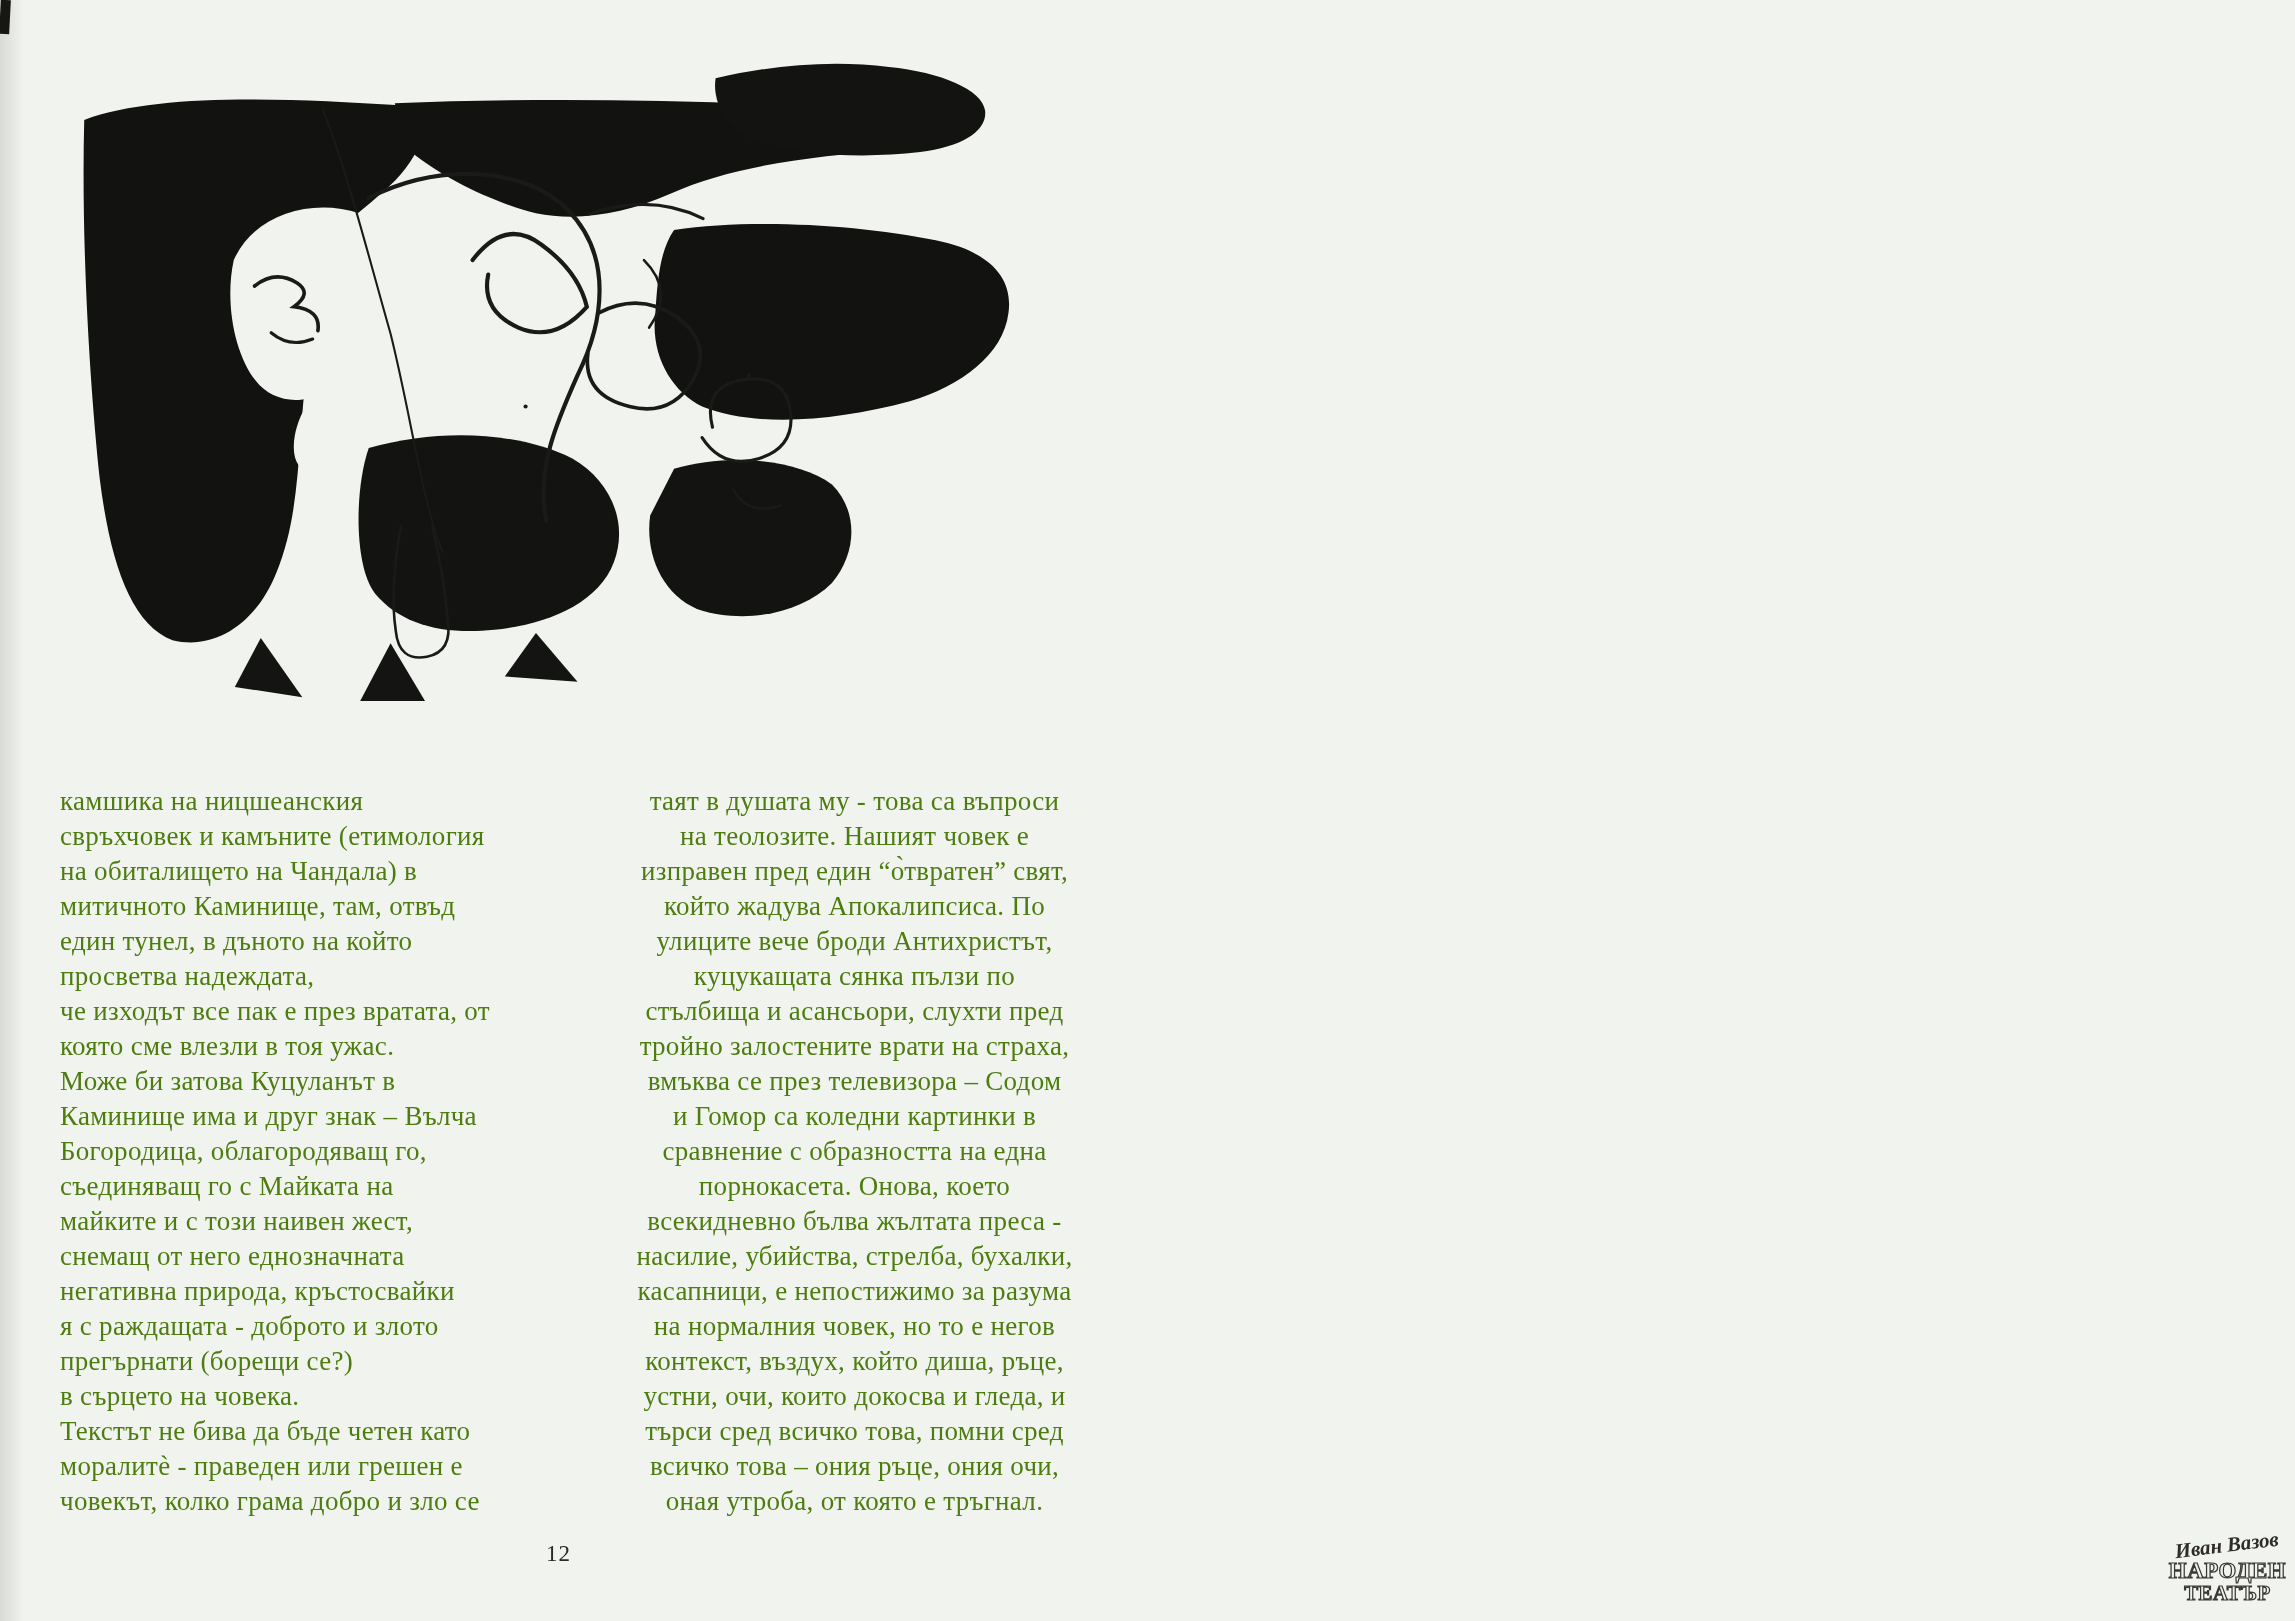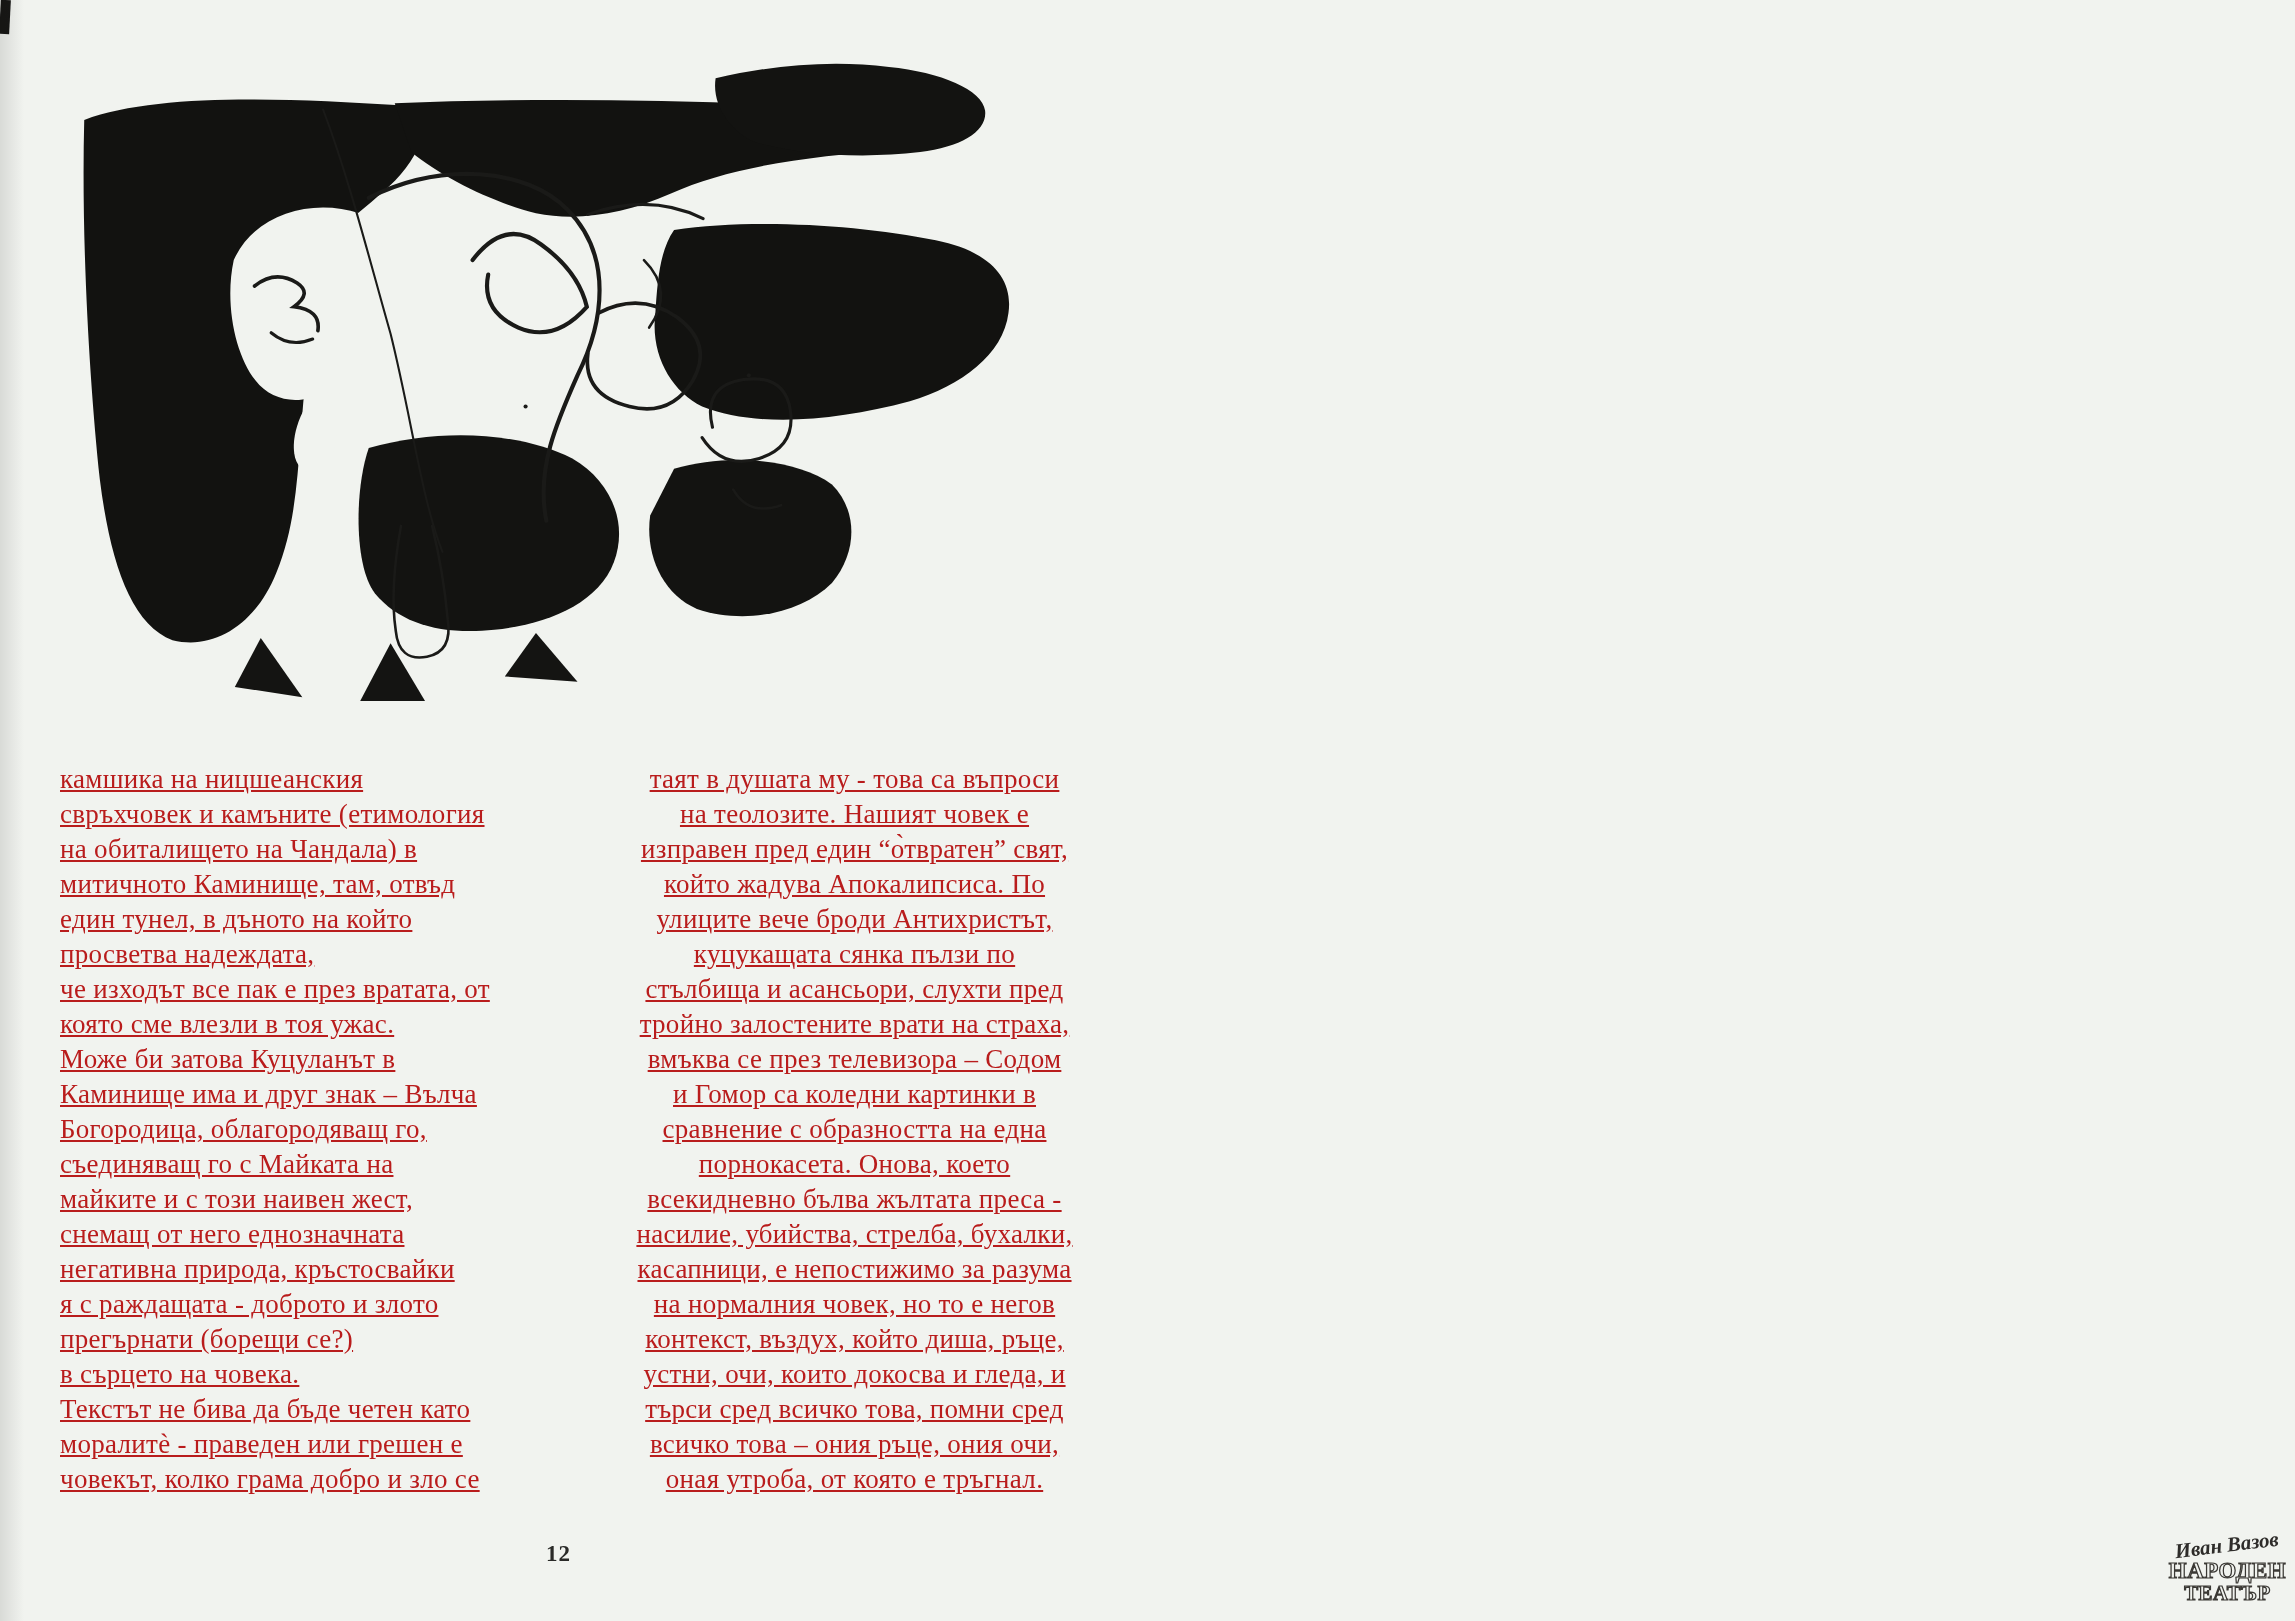--- a/index.html
+++ b/index.html
@@ -16,33 +16,32 @@
   
   .corner-mark{position:absolute;left:0;top:0;width:10.4px;height:34px;background:#181816;transform:rotate(3deg);}
   .edge-shade{position:absolute;left:0;top:0;width:24px;height:1621px;
     background:linear-gradient(90deg,rgba(0,0,0,.10),rgba(0,0,0,0));}
 
   
   .illustration{position:absolute;left:78px;top:42px;width:958px;height:659px;}
 
   
   .col{
-    position:absolute;top:762px;
+    position:absolute;top:784px;
     font-size:27px;line-height:35px;
     white-space:pre-line;letter-spacing:0.3px;
-    color:#b91c1c;
-    text-decoration:underline;
+    color:#4d7c0f;
   }
   #col-1{left:60px;width:488px;}
   #col-2{left:590px;width:529px;text-align:center;}
 
   .page-number{
     position:absolute;font-size:23px;color:#2a2a28;letter-spacing:1px;
   }
-  #page-number-left{left:546px;top:1541px;font-weight:bold;}
+  #page-number-left{left:546px;top:1541px;}
 
   
   .logo{position:absolute;left:2164px;top:1530px;width:127px;height:88px;}
 </style>
 </head>
 <body>
 
 <section class="page" id="left-page">
 
   <div class="corner-mark"></div>

